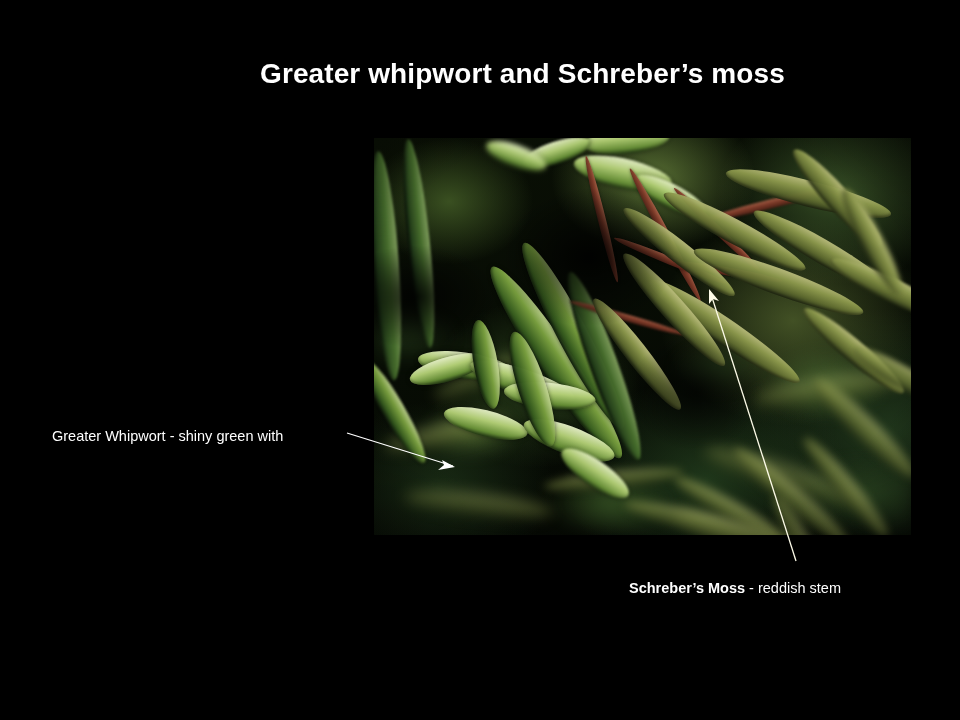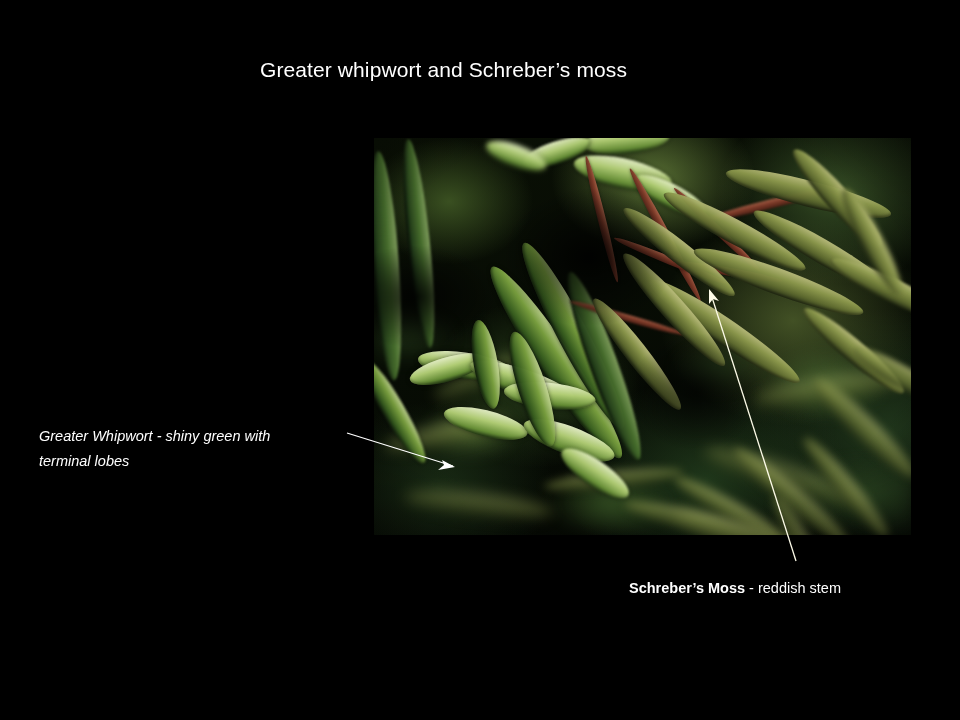--- a/index.html
+++ b/index.html
@@ -19,22 +19,22 @@
     height: 720px;
     background: #000000;
   }
 
   
   #slide-title {
     position: absolute;
     left: 260px;
     top: 58px;
     color: #ffffff;
-    font-size: 21px;
-    font-weight: normal;
+    font-size: 28px;
+    font-weight: bold;
     letter-spacing: 0.1px;
     white-space: nowrap;
   }
 
   
   #photo {
     position: absolute;
     left: 374px;
     top: 138px;
     width: 537px;
@@ -115,21 +115,21 @@
   .soft4 { filter: blur(7px); }
 
   
   .callout {
     position: absolute;
     color: #ffffff;
     font-size: 14.5px;
     line-height: 25px;
     white-space: nowrap;
   }
-  #callout-whipwort { left: 39px; top: 424px; font-style: italic; }
+  #callout-whipwort { left: 52px; top: 424px; }
   #callout-moss { left: 629px; top: 576px; font-size: 14.5px; }
   #callout-moss .bold { font-weight: bold; }
 
   
   .arrow-svg {
     position: absolute;
     left: 0;
     top: 0;
     width: 960px;
     height: 720px;
@@ -208,21 +208,20 @@
 
     <div class="shoot mossy soft2" style="left:480px; top:200px; width:120px; height:22px; transform:rotate(30deg); opacity:.8;"></div>
     <div class="shoot mossy soft3" style="left:440px; top:230px; width:140px; height:24px; transform:rotate(44deg); opacity:.7;"></div>
 
     <div class="layer deep-shadow"></div>
     <div class="layer vignette"></div>
   </div>
 
   <div id="callout-whipwort" class="callout">
     <div>Greater Whipwort - shiny green with</div>
-    <div>terminal  lobes</div>
   </div>
 
   <div id="callout-moss" class="callout"><span class="bold">Schreber’s Moss</span><span>  - reddish stem</span></div>
 
   <svg class="arrow-svg" viewBox="0 0 960 720">
     <g>
       <line x1="347" y1="433" x2="453" y2="466" stroke="#ffffff" stroke-width="1.3"></line>
       <path d="M 455 467 L 442 460 L 444 465 L 438 470 Z" fill="#ffffff"></path>
     </g>
     <g>

